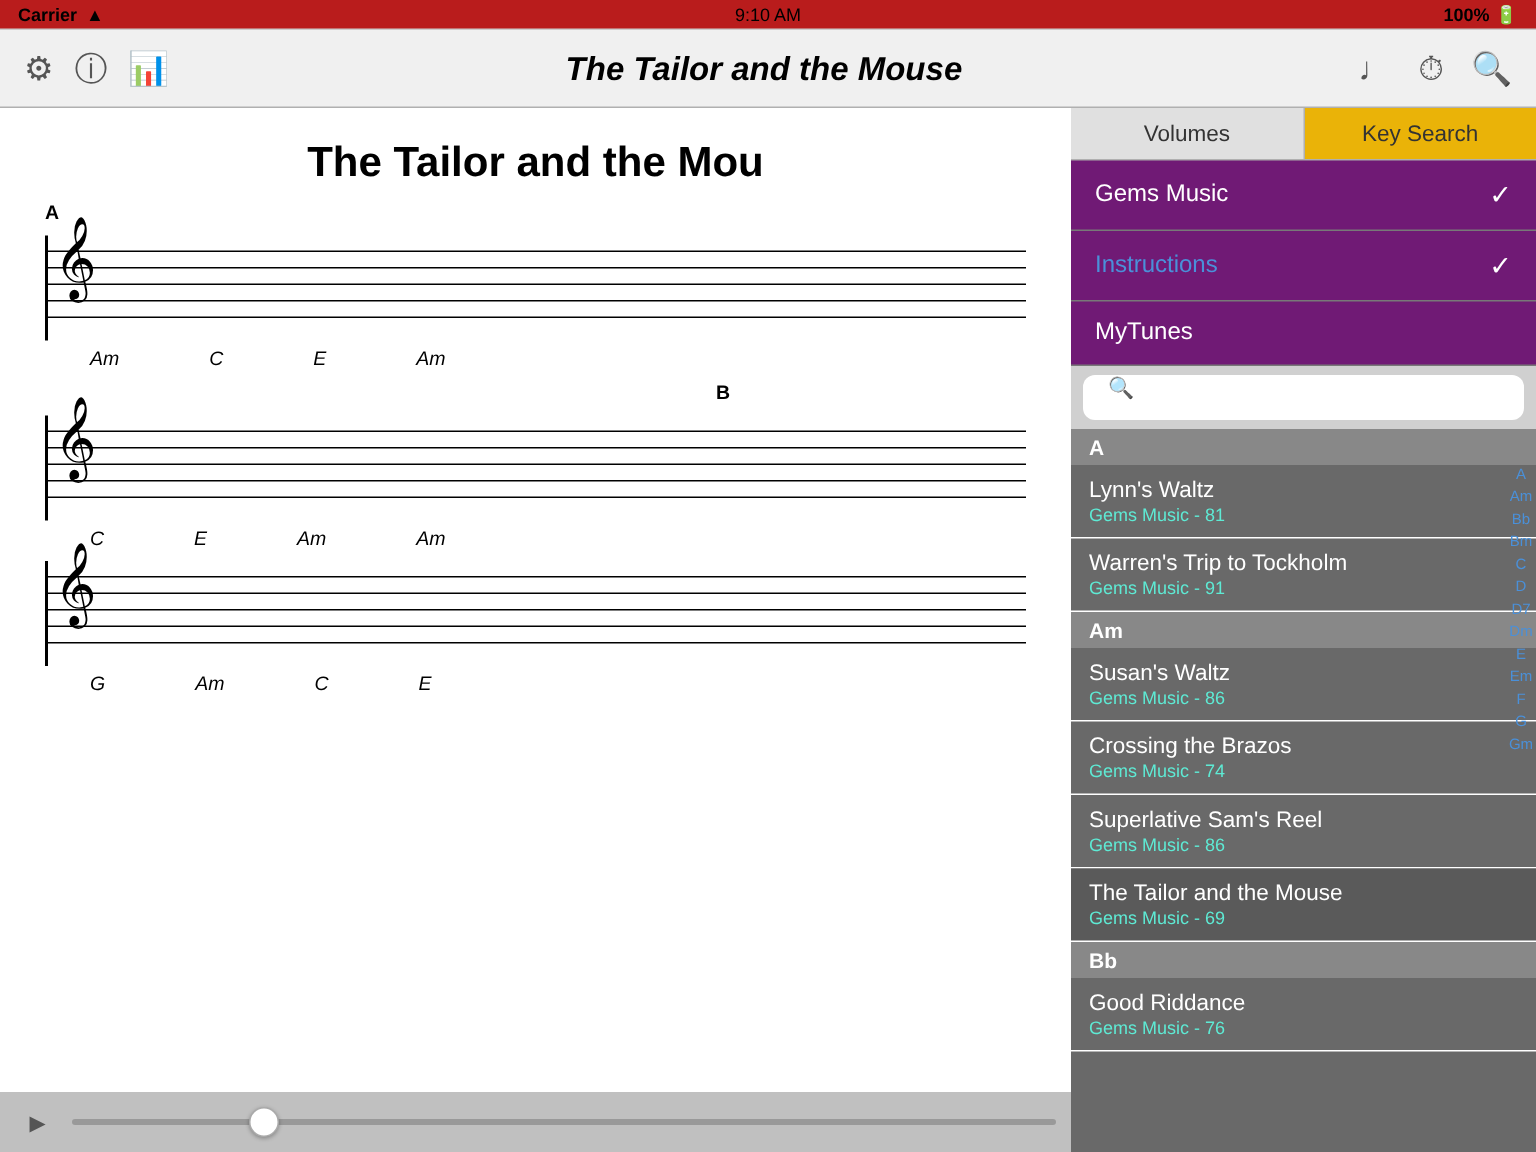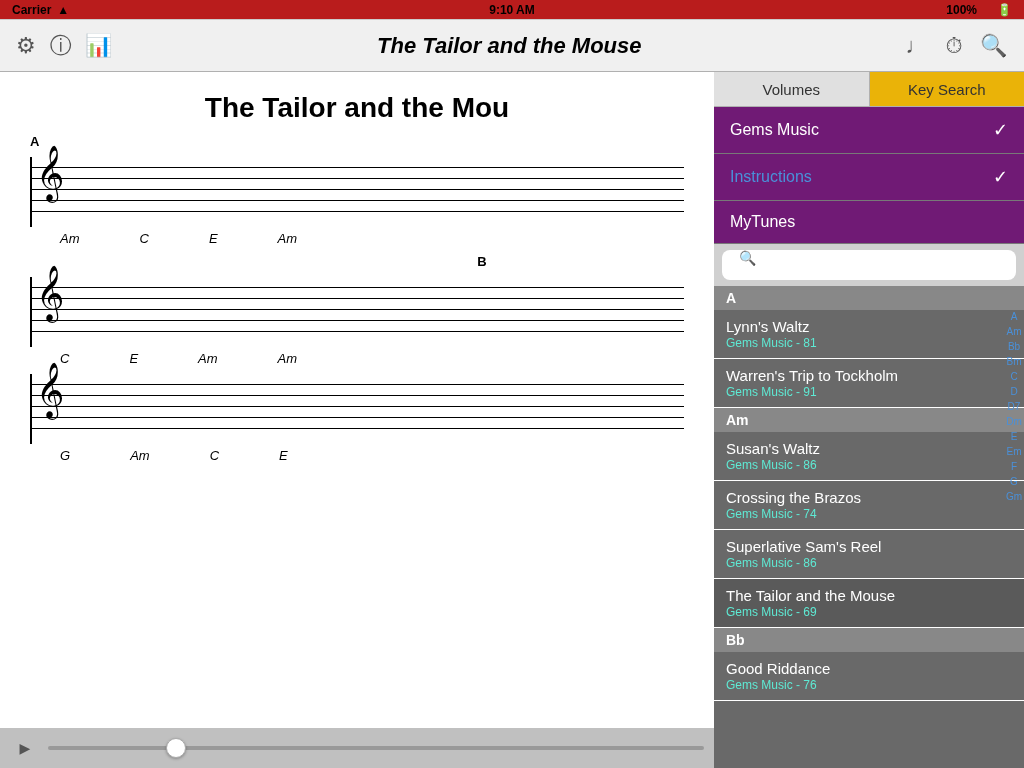--- a/index.html
+++ b/index.html
@@ -18,22 +18,22 @@
       height: 20px;
       display: flex;
       align-items: center;
       justify-content: space-between;
       padding: 0 12px;
       font-size: 12px;
       font-weight: 600;
       border-bottom: 1px solid #ccc;
     }
     .status-left { display: flex; align-items: center; gap: 6px; }
-    .status-center { position: absolute; left: 50%; transform: translateX(-50%); font-size: 12px; font-weight: 700; }
-    .status-right { display: flex; align-items: center; gap: 20px; }
+    .status-center { position: absolute; left: 50%; transform: translateX(-50%); font-size: 12px; font-weight: 400; }
+    .status-right { display: flex; align-items: center; gap: 4px; }
 
     
     #nav-bar {
       background: #f0f0f0;
       height: 52px;
       display: flex;
       align-items: center;
       justify-content: space-between;
       padding: 0 16px;
       border-bottom: 1px solid #b0b0b0;

